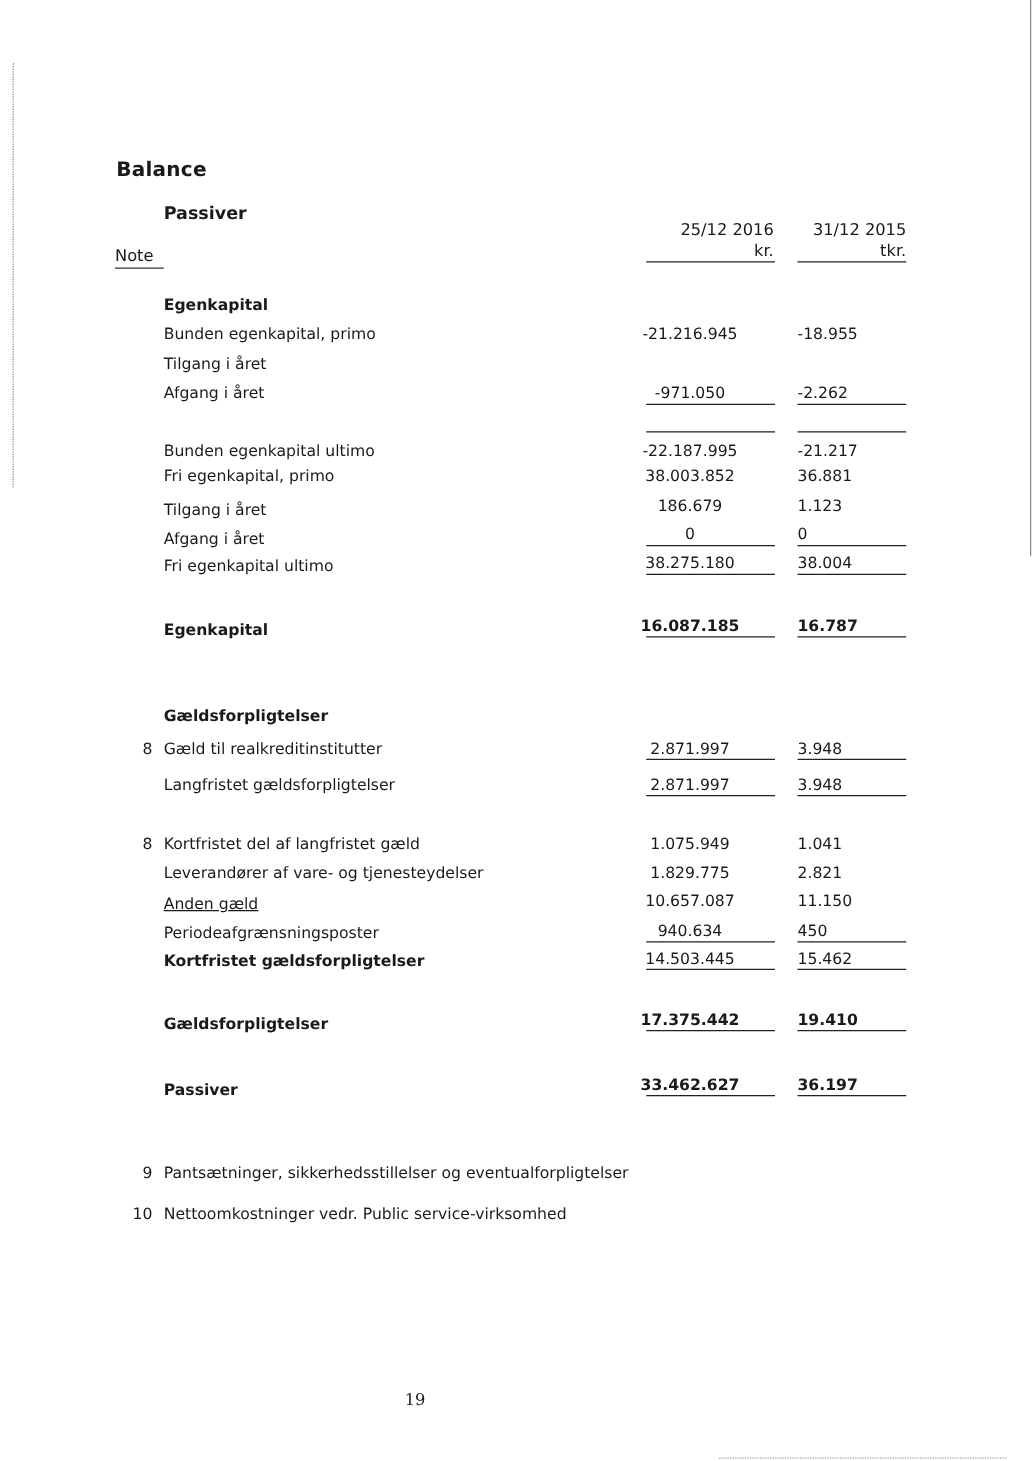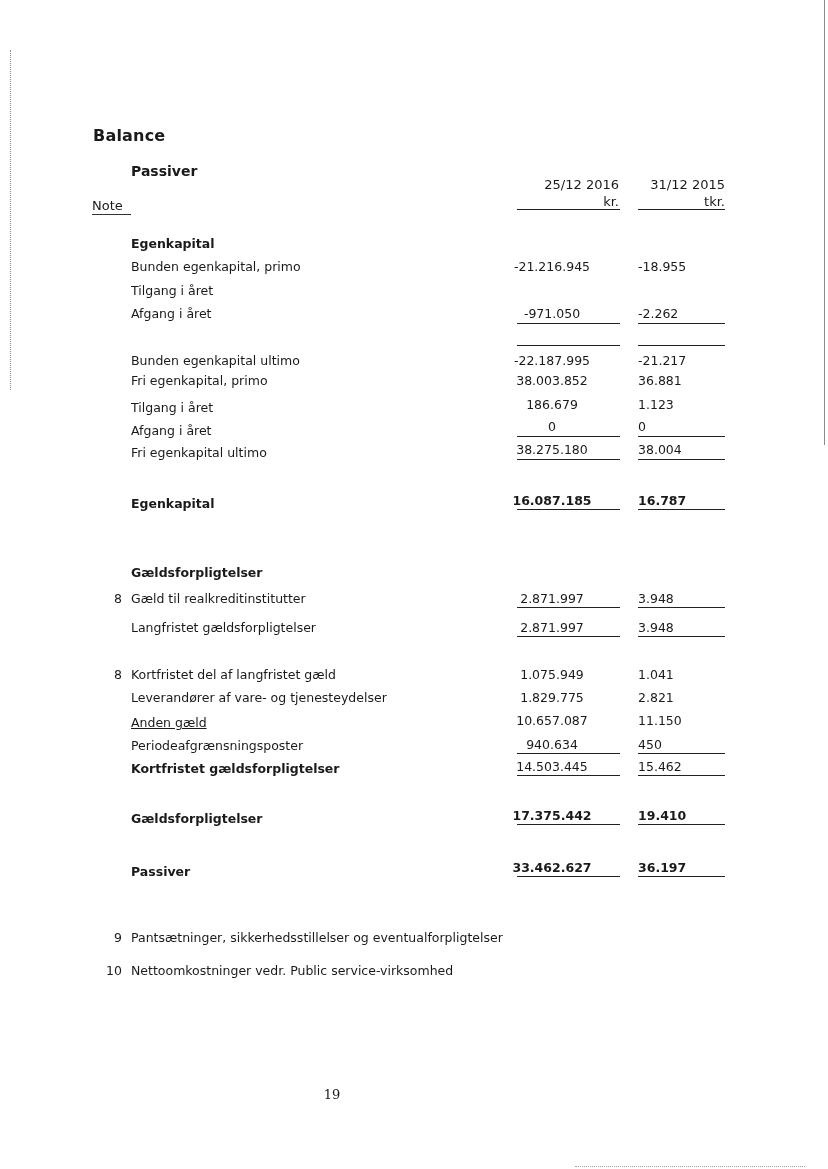--- a/index.html
+++ b/index.html
@@ -50,21 +50,21 @@
   .row .v2 { position: absolute; left: 638px; width: 86px; text-align: left; }
   .row.bold .label, .row.bold .v1, .row.bold .v2 { font-weight: bold; }
   .row.section .label { font-weight: bold; }
   .uline { position: absolute; height: 1px; background: #222; }
   .footer-note {
     position: absolute; left: 0; width: 828px; font-size: 12.5px;
   }
   .footer-note .note { position: absolute; left: 96px; width: 26px; text-align: right; }
   .footer-note .label { position: absolute; left: 131px; }
   .page-number {
-    position: absolute; left: 0; width: 664px; top: 1087px; text-align: center;
+    position: absolute; left: 0; width: 664px; top: 1113px; text-align: center;
     font-family: "DejaVu Serif", "Liberation Serif", serif; font-size: 13px;
   }
 </style>
 </head>
 <body>
 
 <div class="scan-edge-left"></div>
 <div class="scan-edge-right"></div>
 <div class="scan-edge-bottom"></div>
 

